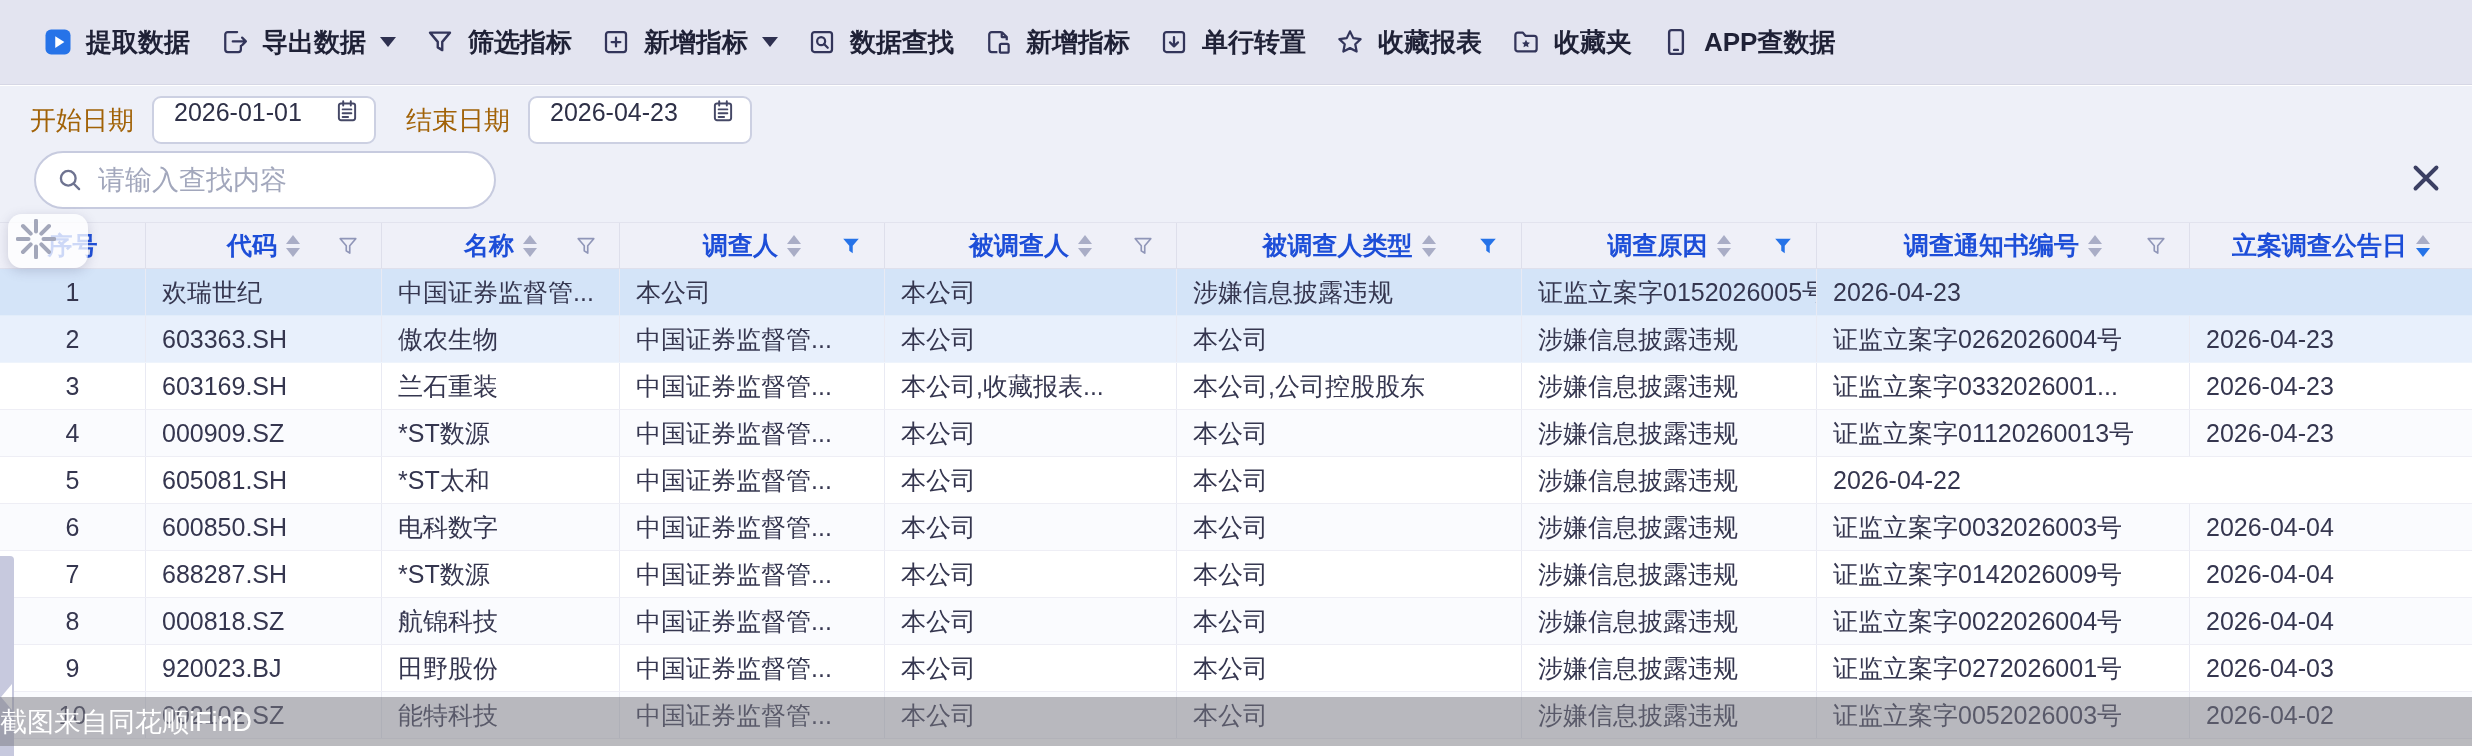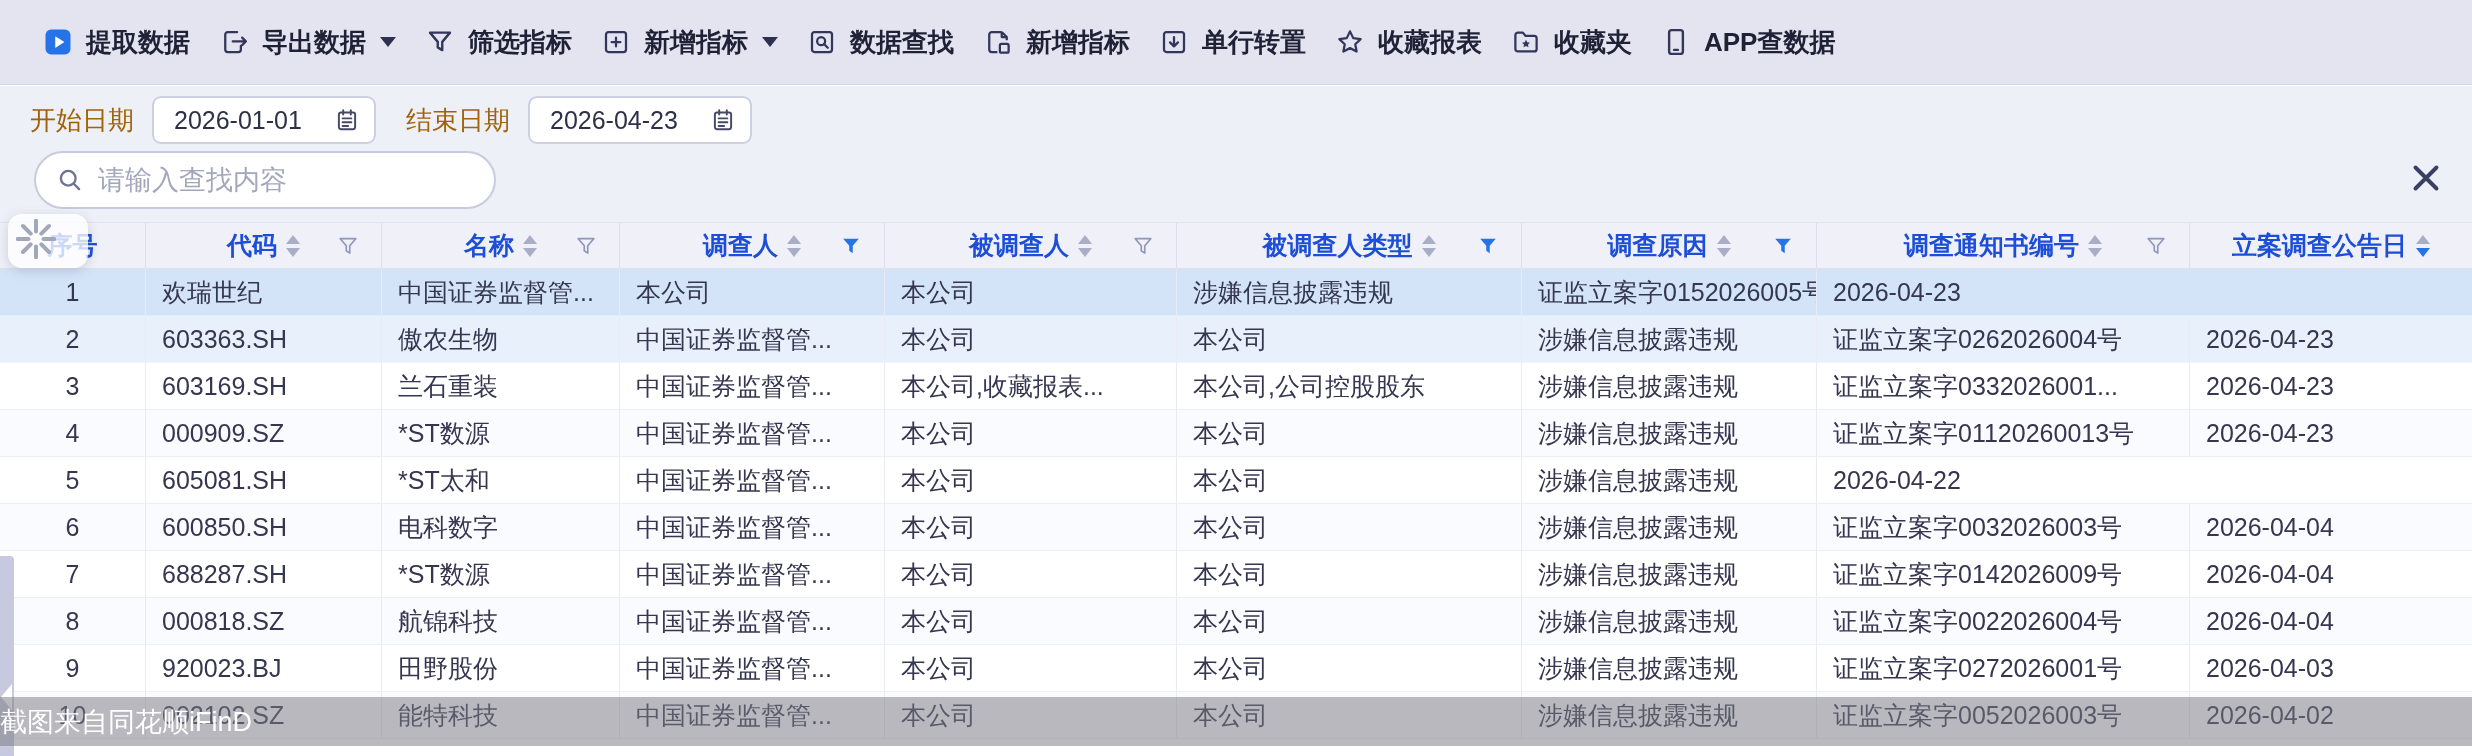--- a/index.html
+++ b/index.html
@@ -14,21 +14,21 @@
   .tb-ic svg{width:30px;height:30px;}
   .tb-lb{font-size:26px;font-weight:600;color:#1f2136;}
   .caret{width:0;height:0;border-left:8px solid transparent;border-right:8px solid transparent;
     border-top:10px solid #2e3050;margin-left:2px;}
 
   
   .bg-mid{position:absolute;top:86px;left:0;right:0;height:136px;background:#eef0f8;}
   .date-row{position:absolute;top:96px;left:30px;height:48px;display:flex;align-items:center;}
   .d-label{font-size:26px;color:#a16207;font-weight:500;margin-right:18px;white-space:nowrap;}
   .d-box{width:224px;height:48px;background:#ffffff;border:2px solid #ccd0e2;border-radius:9px;
-    box-sizing:border-box;display:flex;align-items:center;padding:0 14px 0 20px;margin-right:30px;cursor:pointer;}
+    box-sizing:border-box;display:flex;align-items:flex-start;padding:0 14px 0 20px;margin-right:30px;cursor:pointer;}
   .d-val{flex:1;font-size:25px;color:#2e3047;}
   .d-cal{width:26px;height:26px;color:#454866;}
   .d-cal svg{width:26px;height:26px;}
 
   .search-box{position:absolute;top:151px;left:34px;width:462px;height:58px;background:#ffffff;
     border:2px solid #c7cbdf;border-radius:29px;box-sizing:border-box;display:flex;align-items:center;padding:0 16px 0 20px;}
   .s-ic{width:28px;height:28px;color:#6e7390;margin-right:12px;}
   .s-ic svg{width:28px;height:28px;}
   .search-box input{flex:1;border:none;outline:none;background:transparent;font-size:27px;color:#0c4a6e;
     font-family:inherit;}

